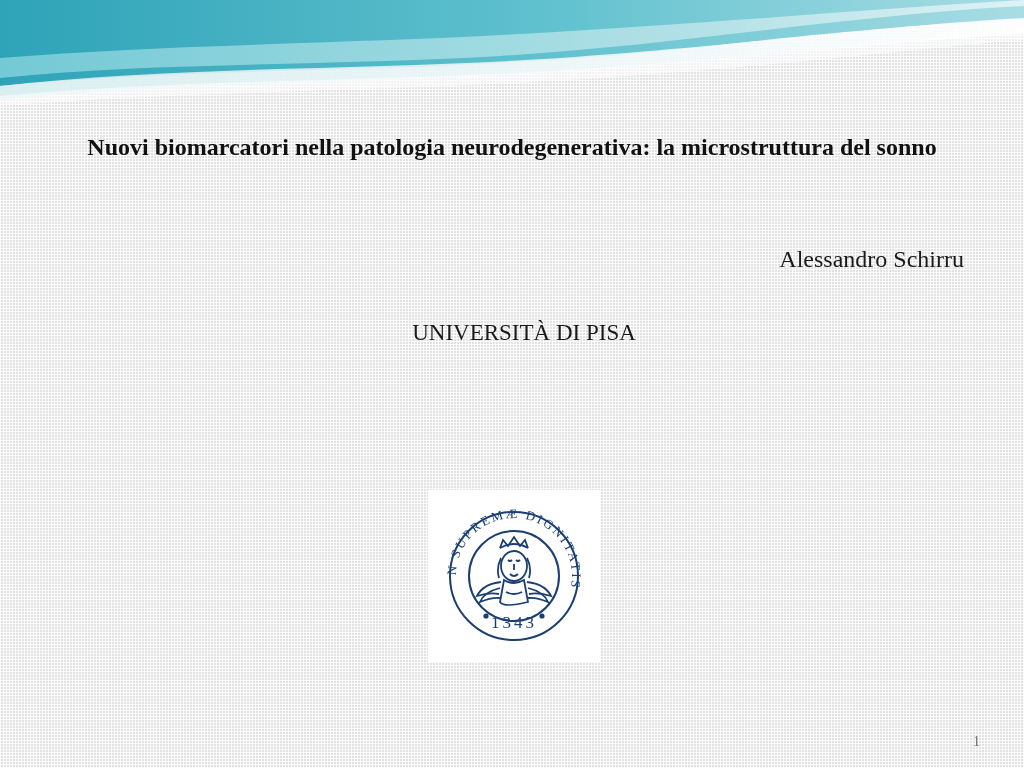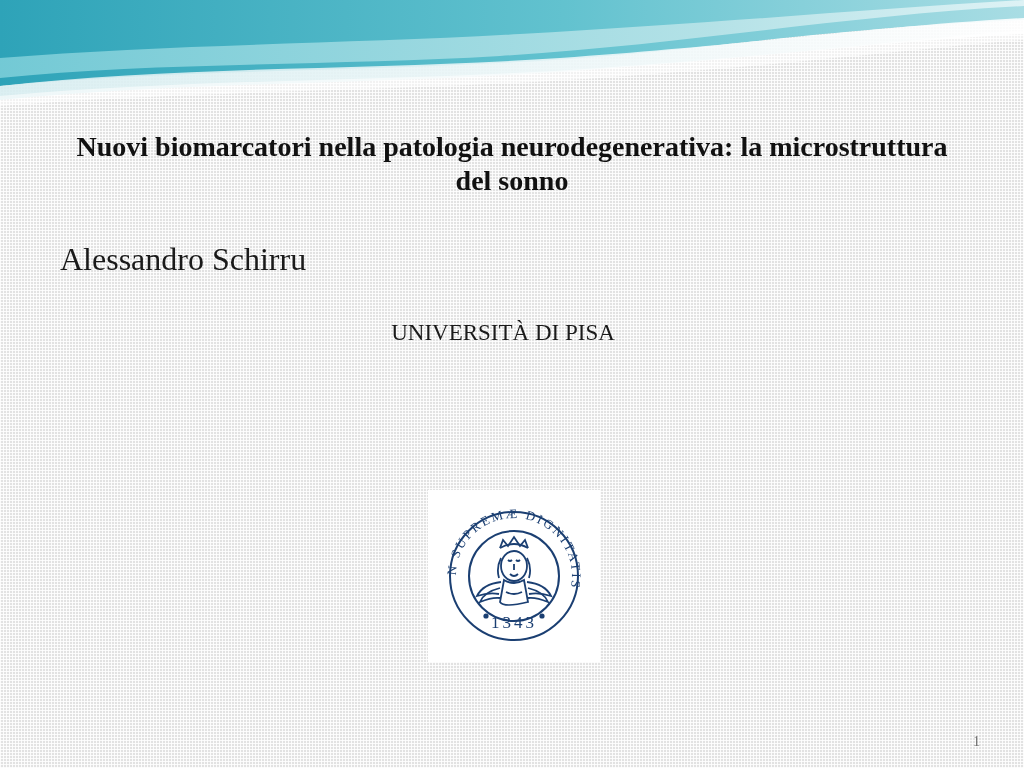--- a/index.html
+++ b/index.html
@@ -34,40 +34,40 @@
     display: block;
   }
 
   .title {
     position: absolute;
     top: 130px;
     left: 60px;
     width: 904px;
     text-align: center;
     font-weight: bold;
-    font-size: 28px;
+    font-size: 24px;
     line-height: 34px;
     color: #111111;
   }
 
   .author {
     position: absolute;
     top: 243px;
     left: 60px;
     width: 904px;
-    text-align: left;
-    font-size: 32px;
+    text-align: right;
+    font-size: 24px;
     line-height: 32px;
     color: #1a1a1a;
   }
 
   .affiliation {
     position: absolute;
     top: 318px;
-    left: 51px;
+    left: 72px;
     width: 904px;
     text-align: center;
     font-size: 23px;
     line-height: 30px;
     color: #1a1a1a;
   }
 
   .logo-box {
     position: absolute;
     left: 428px;

